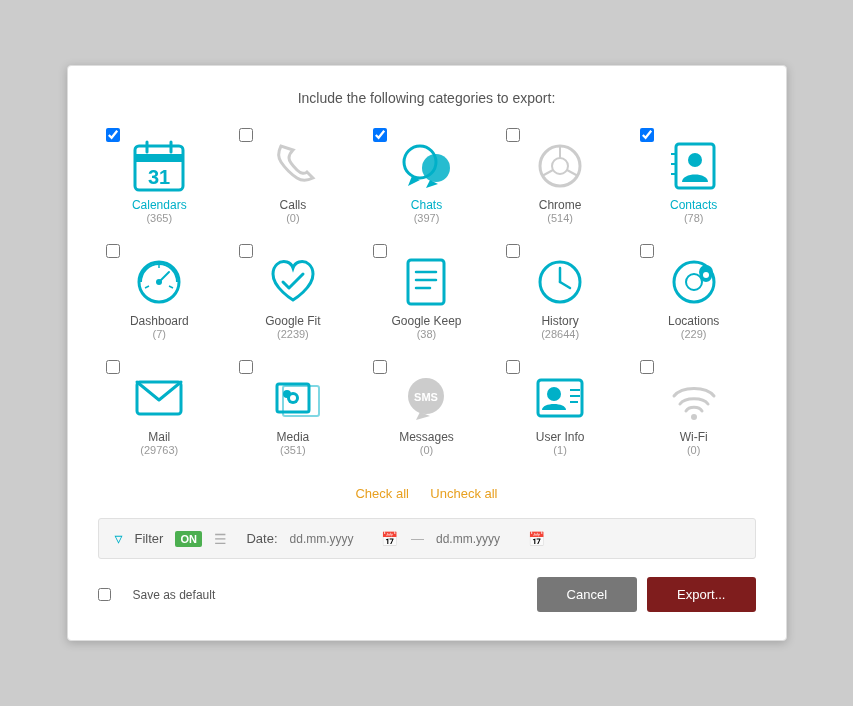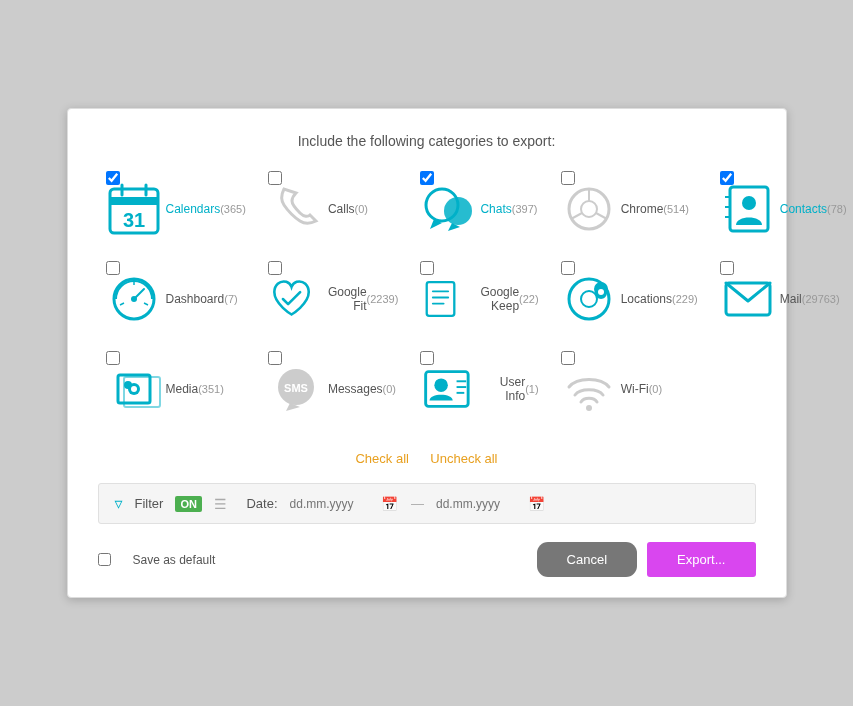--- a/index.html
+++ b/index.html
@@ -9,38 +9,38 @@
       align-items: center;
       justify-content: center;
       min-height: 100vh;
       font-family: Arial, sans-serif;
     }
     .dialog {
       background: #fff;
       border: 1px solid #ddd;
       border-radius: 4px;
       width: 720px;
-      padding: 24px 30px 20px;
+      padding: 24px 30px 28px;
       box-shadow: 0 2px 10px rgba(0,0,0,0.2);
     }
     .dialog-title {
       text-align: center;
       font-size: 14px;
       color: #555;
       margin-bottom: 20px;
     }
     .categories-grid {
       display: grid;
       grid-template-columns: repeat(5, 1fr);
       gap: 10px;
       margin-bottom: 20px;
     }
     .category-item {
       display: flex;
-      flex-direction: row;
+      flex-direction: column;
       align-items: center;
       padding: 8px 4px;
       position: relative;
     }
     .category-checkbox {
       position: absolute;
       top: 2px;
       left: 8px;
       width: 14px;
       height: 14px;
@@ -143,25 +143,25 @@
     .footer-buttons {
       display: flex;
       gap: 10px;
     }
     .btn-cancel {
       background: #777;
       color: #fff;
       border: none;
       padding: 10px 30px;
       font-size: 13px;
-      border-radius: 11px;
+      border-radius: 3px;
       cursor: pointer;
     }
     .btn-export {
-      background: #d946ef;
+      background: #7f1d1d;
       color: #fff;
       border: none;
       padding: 10px 30px;
       font-size: 13px;
       border-radius: 3px;
       cursor: pointer;
     }
 
     
     .icon-svg {
@@ -265,23 +265,33 @@
 
     <div class="category-item">
       <input type="checkbox" class="category-checkbox" style="">
       <svg class="icon-svg" viewBox="0 0 64 64">
         <rect x="14" y="10" width="36" height="44" rx="3" ry="3" fill="none" stroke="#00b0c8" stroke-width="3"></rect>
         <line x1="22" y1="22" x2="42" y2="22" stroke="#00b0c8" stroke-width="2.5" stroke-linecap="round"></line>
         <line x1="22" y1="30" x2="42" y2="30" stroke="#00b0c8" stroke-width="2.5" stroke-linecap="round"></line>
         <line x1="22" y1="38" x2="36" y2="38" stroke="#00b0c8" stroke-width="2.5" stroke-linecap="round"></line>
       </svg>
       <span class="category-label">Google Keep</span>
-      <span class="category-count">(22)</span>
-    </div>
-
+      <span class="category-count">(38)</span>
+    </div>
+
+    <div class="category-item">
+      <input type="checkbox" class="category-checkbox" style="">
+      <svg class="icon-svg" viewBox="0 0 64 64">
+        <circle cx="32" cy="32" r="20" fill="none" stroke="#00b0c8" stroke-width="3"></circle>
+        <line x1="32" y1="18" x2="32" y2="32" stroke="#00b0c8" stroke-width="2.5" stroke-linecap="round"></line>
+        <line x1="32" y1="32" x2="42" y2="38" stroke="#00b0c8" stroke-width="2.5" stroke-linecap="round"></line>
+      </svg>
+      <span class="category-label">History</span>
+      <span class="category-count">(28644)</span>
+    </div>
 
     <div class="category-item">
       <input type="checkbox" class="category-checkbox" style="">
       <svg class="icon-svg" viewBox="0 0 64 64">
         <circle cx="32" cy="32" r="20" fill="none" stroke="#00b0c8" stroke-width="3"></circle>
         <circle cx="32" cy="32" r="8" fill="none" stroke="#00b0c8" stroke-width="2"></circle>
         <circle cx="44" cy="22" r="7" fill="#00b0c8"></circle>
         <path d="M44 15 C44 15 38 22 38 26 C38 29 41 32 44 32 C47 32 50 29 50 26 C50 22 44 15 44 15Z" fill="#00b0c8"></path>
         <circle cx="44" cy="25" r="3" fill="#fff"></circle>
       </svg>

